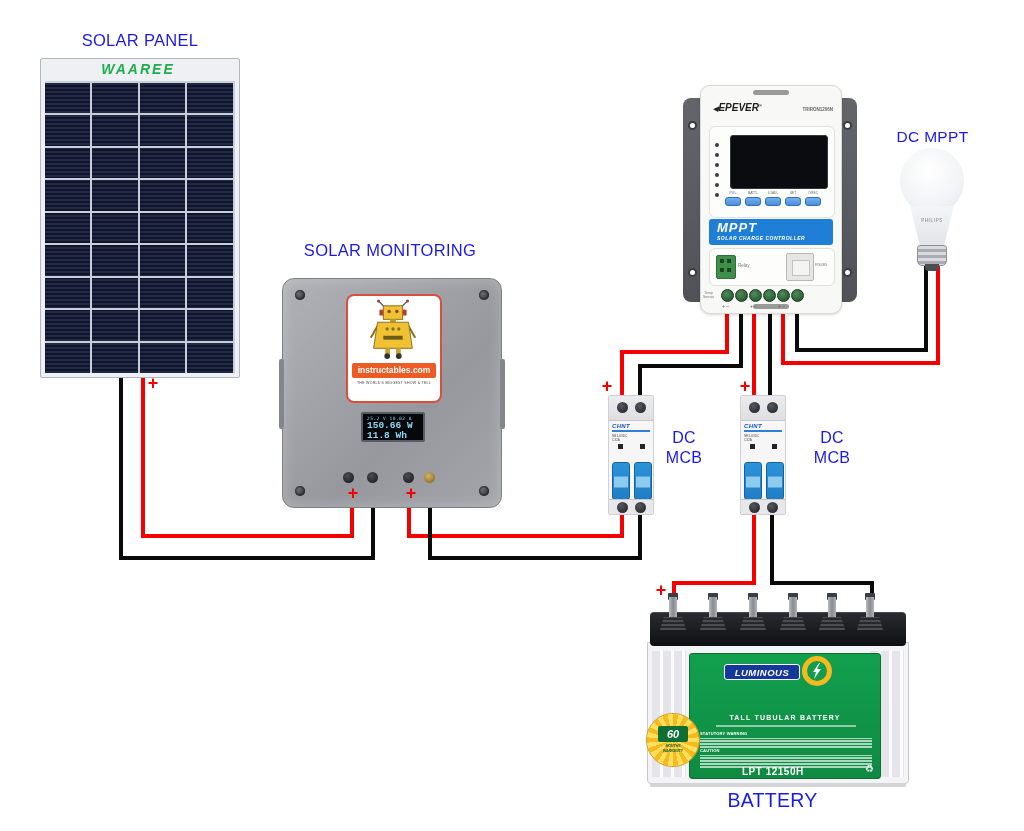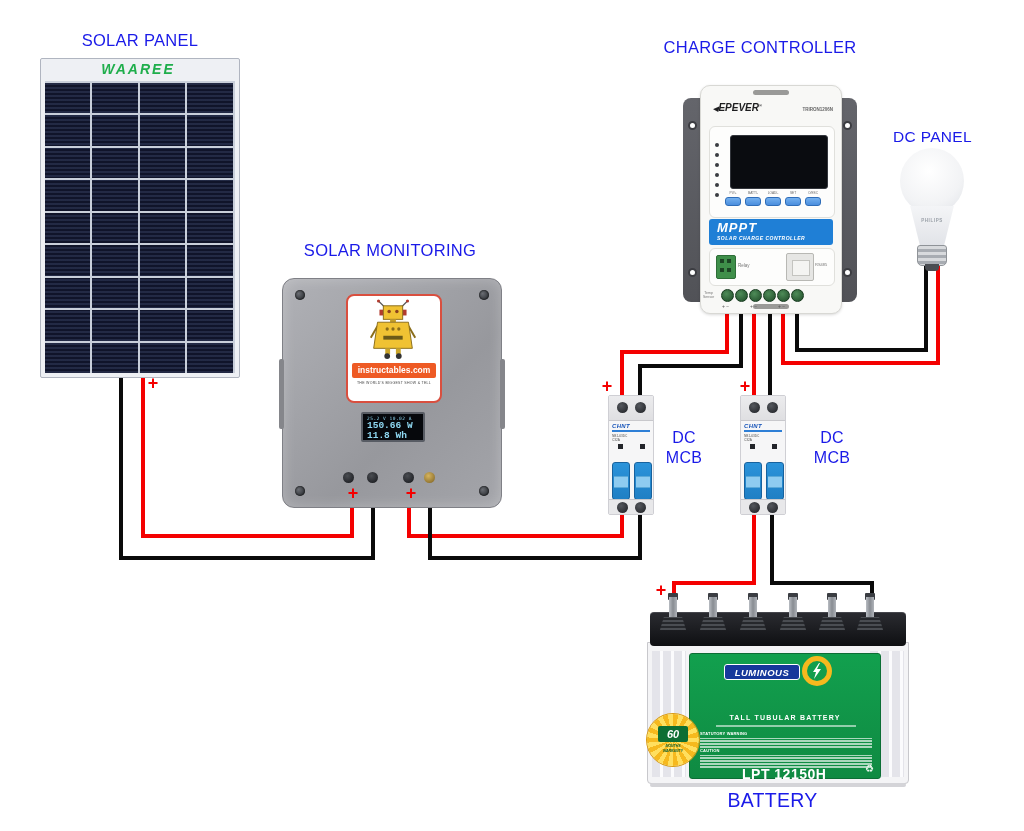--- a/index.html
+++ b/index.html
@@ -165,21 +165,20 @@
       <div class="l2">150.66 W</div>
       <div class="l3">11.8 Wh</div>
     </div>
 
     <div class="mterm" style="left:60px;top:193px;"></div>
     <div class="mterm" style="left:84px;top:193px;"></div>
     <div class="mterm" style="left:120px;top:193px;"></div>
     <div class="mterm brass" style="left:141px;top:193px;"></div>
   </div>
 
-  <div class="lbl" style="left:650px;top:38px;width:220px;">CHARGE CONTROLLER</div>
   <div class="flange" style="left:683px;top:98px;border-radius:8px 0 0 8px;">
     <div class="fhole" style="top:23px;"></div>
     <div class="fhole" style="top:170px;"></div>
   </div>
   <div class="flange" style="left:837px;top:98px;border-radius:0 8px 8px 0;">
     <div class="fhole" style="top:23px;left:6px;"></div>
     <div class="fhole" style="top:170px;left:6px;"></div>
   </div>
   <div class="ccbody" style="left:700px;top:85px;width:140px;height:227px;">
     <div class="abs" style="left:52px;top:4px;width:36px;height:5px;background:#9a9a98;border-radius:3px;"></div>
@@ -242,21 +241,21 @@
     <div class="cterm" style="left:34px;top:203px;"></div>
     <div class="cterm" style="left:48px;top:203px;"></div>
     <div class="cterm" style="left:62px;top:203px;"></div>
     <div class="cterm" style="left:76px;top:203px;"></div>
     <div class="cterm" style="left:90px;top:203px;"></div>
     <div class="abs" style="left:21px;top:217px;font-size:5px;color:#555;">+ −</div>
     <div class="abs" style="left:49px;top:217px;font-size:5px;color:#555;">+ −</div>
     <div class="abs" style="left:77px;top:217px;font-size:5px;color:#555;">+ −</div>
   </div>
 
-  <div class="lbl" style="left:880px;top:128px;width:105px;font-size:15.5px;">DC PANEL</div>
+  <div class="lbl" style="left:880px;top:128px;width:105px;font-size:15.5px;">DC MPPT</div>
   <div class="abs" style="left:900px;top:148px;width:64px;height:66px;border-radius:50%;background:radial-gradient(circle at 45% 35%,#ffffff,#f2f3f5 60%,#dde0e5);"></div>
   <div class="abs" style="left:906px;top:206px;width:52px;height:42px;clip-path:polygon(8% 0,92% 0,72% 100%,28% 100%);background:linear-gradient(#f4f5f7,#e0e2e7);">
     <div style="margin-top:12px;text-align:center;font-size:4.5px;color:#9aa0a8;letter-spacing:.6px;font-weight:bold;">PHILIPS</div>
   </div>
   <div class="abs" style="left:917px;top:245px;width:30px;height:21px;border-radius:3px 3px 5px 5px;border:1px solid #8f9398;box-sizing:border-box;background:repeating-linear-gradient(180deg,#d8dadd 0 3px,#a8acb2 3px 6px);"></div>
   <div class="abs" style="left:925px;top:264px;width:14px;height:7px;background:#4a4d52;border-radius:0 0 4px 4px;"></div>
 
   <div class="mcb" style="left:608px;top:395px;">
     <div class="tblock" style="top:0;">
       <div class="mscrew" style="left:8px;top:6px;"></div>
@@ -327,21 +326,21 @@
           <div class="fineline"></div>
       </div>
       <div class="abs" style="left:10px;top:94px;width:172px;">
         <div class="tinyhead">CAUTION</div>
         <div class="fineline"></div>
           <div class="fineline"></div>
           <div class="fineline"></div>
           <div class="fineline"></div>
           <div class="fineline"></div>
       </div>
-      <div class="abs" style="left:52px;top:112px;font-size:14px;font-weight:800;color:#fff;letter-spacing:.5px;">LPT 12150H</div>
+      <div class="abs" style="left:52px;top:112px;font-size:10px;font-weight:800;color:#fff;letter-spacing:.5px;">LPT 12150H</div>
       <div class="abs" style="right:6px;top:109px;font-size:10px;color:#eaf6ee;">♻</div>
     </div>
   </div>
   <div class="abs" style="left:650px;top:612px;width:256px;height:34px;background:linear-gradient(#2a2b30,#0e0f12);border-radius:4px;border-top:1px solid #45464c;box-sizing:border-box;"></div>
   <div class="post" style="left:660px;top:593px;">
       <div class="cap"></div>
       <div class="stem"></div>
       <div class="pbase"></div>
     </div>
   <div class="post" style="left:700px;top:593px;">

